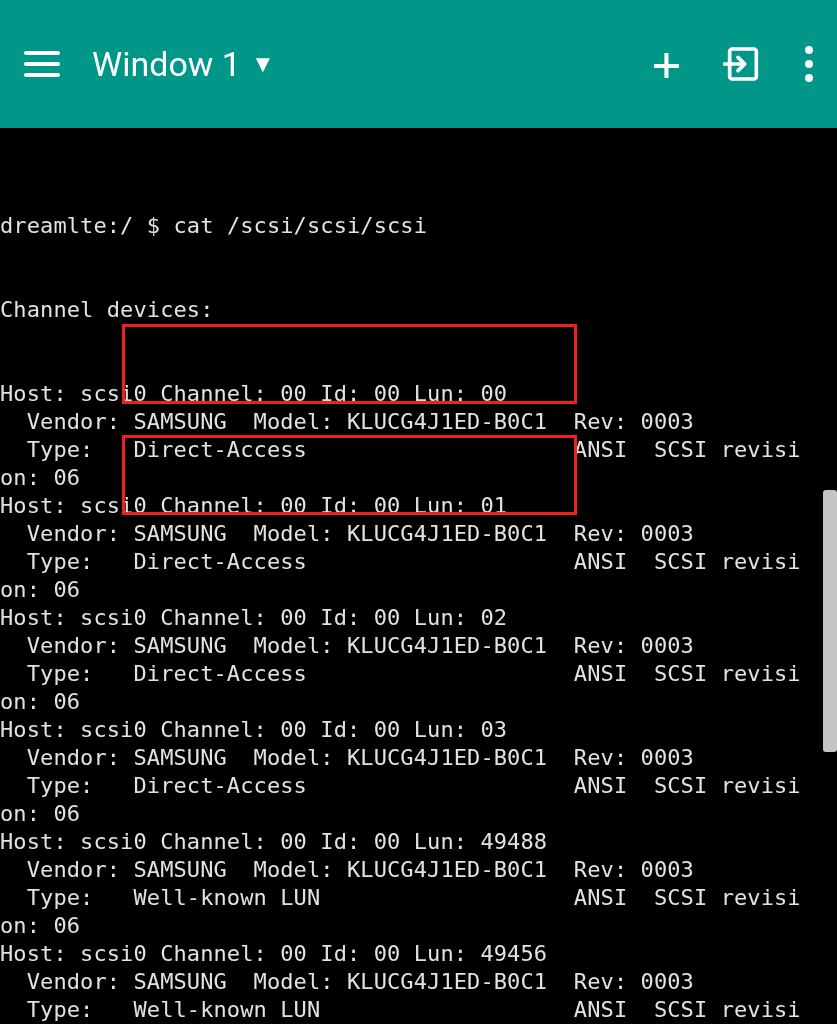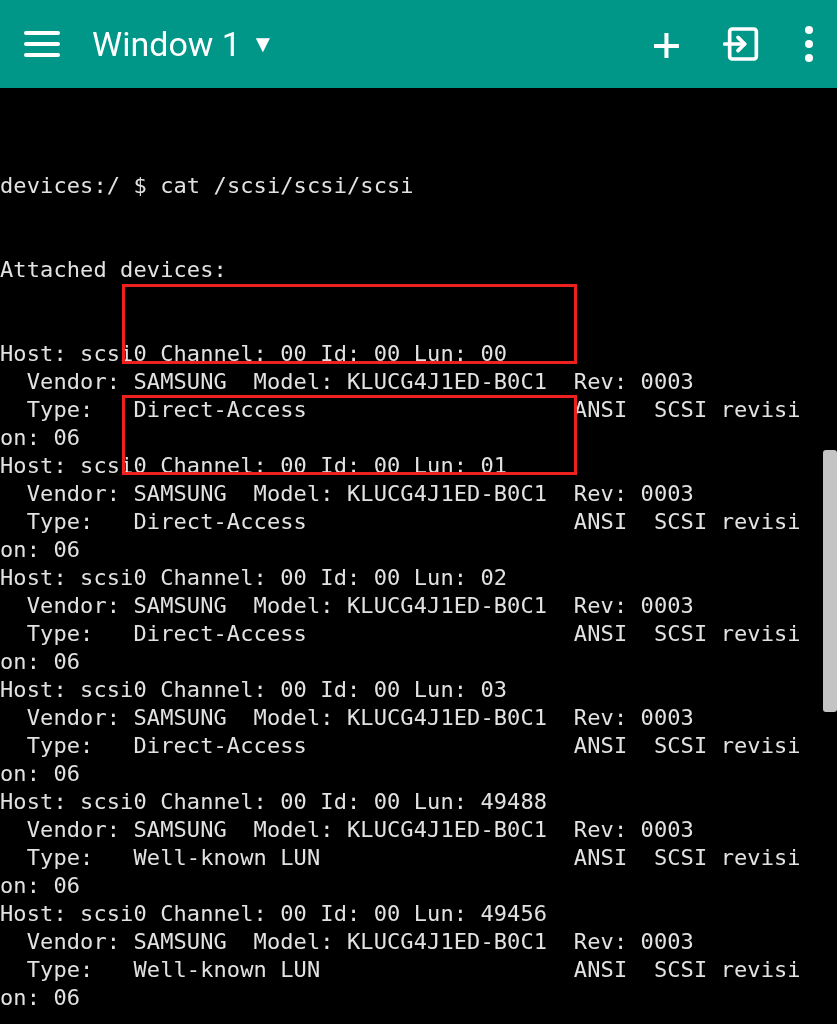--- a/index.html
+++ b/index.html
@@ -1,17 +1,17 @@
 <!DOCTYPE html>
 <html><head>
 <meta charset="utf-8">
 <style>
   html,body{margin:0;padding:0;width:837px;height:1024px;background:#000;font-family:"DejaVu Sans Mono","Menlo","Consolas",monospace;color:#e8e8e8;overflow:hidden;}
   .app{width:837px;height:1024px;position:relative;}
-  .header{background:#009688;height:88px;display:flex;align-items:center;padding:0 24px;color:#fff;}
+  .header{background:#009688;height:128px;display:flex;align-items:center;padding:0 24px;color:#fff;}
   .header .left{display:flex;align-items:center;gap:28px;}
   .hamburger{width:40px;height:40px;display:flex;flex-direction:column;justify-content:center;gap:7px;cursor:pointer;}
   .hamburger span{display:block;height:4px;width:36px;background:#fff;border-radius:2px;}
   .title-block{display:flex;align-items:center;gap:10px;font-family:"Segoe UI","Roboto",sans-serif;font-size:34px;}
   .title-block .chev{font-size:24px;}
   .header .spacer{flex:1;}
   .header .actions{display:flex;align-items:center;gap:42px;}
   .plus{font-size:48px;font-weight:300;line-height:0;cursor:pointer;}
   .enter-icon{width:40px;height:40px;cursor:pointer;}
   .kebab{display:flex;flex-direction:column;gap:6px;cursor:pointer;}
@@ -50,22 +50,22 @@
       </div>
       <div class="kebab">
         <span></span>
           <span></span>
           <span></span>
       </div>
     </div>
   </div>
 
   <div class="terminal" id="terminal">
-    <div class="terminal-line"><span>devices:/ $ </span><span>cat /scsi/scsi/scsi</span></div>
-    <div class="terminal-line">Attached devices:</div>
+    <div class="terminal-line"><span>dreamlte:/ $ </span><span>cat /scsi/scsi/scsi</span></div>
+    <div class="terminal-line">Channel devices:</div>
     <div id="entries"><div class="terminal-line">Host: scsi0 Channel: 00 Id: 00 Lun: 00</div><div class="terminal-line">  Vendor: SAMSUNG  Model: KLUCG4J1ED-B0C1  Rev: 0003</div><div class="terminal-line">  Type:   Direct-Access                    ANSI  SCSI revisi</div><div class="terminal-line">on: 06</div><div class="terminal-line">Host: scsi0 Channel: 00 Id: 00 Lun: 01</div><div class="terminal-line">  Vendor: SAMSUNG  Model: KLUCG4J1ED-B0C1  Rev: 0003</div><div class="terminal-line">  Type:   Direct-Access                    ANSI  SCSI revisi</div><div class="terminal-line">on: 06</div><div class="terminal-line">Host: scsi0 Channel: 00 Id: 00 Lun: 02</div><div class="terminal-line">  Vendor: SAMSUNG  Model: KLUCG4J1ED-B0C1  Rev: 0003</div><div class="terminal-line">  Type:   Direct-Access                    ANSI  SCSI revisi</div><div class="terminal-line">on: 06</div><div class="terminal-line">Host: scsi0 Channel: 00 Id: 00 Lun: 03</div><div class="terminal-line">  Vendor: SAMSUNG  Model: KLUCG4J1ED-B0C1  Rev: 0003</div><div class="terminal-line">  Type:   Direct-Access                    ANSI  SCSI revisi</div><div class="terminal-line">on: 06</div><div class="terminal-line">Host: scsi0 Channel: 00 Id: 00 Lun: 49488</div><div class="terminal-line">  Vendor: SAMSUNG  Model: KLUCG4J1ED-B0C1  Rev: 0003</div><div class="terminal-line">  Type:   Well-known LUN                   ANSI  SCSI revisi</div><div class="terminal-line">on: 06</div><div class="terminal-line">Host: scsi0 Channel: 00 Id: 00 Lun: 49456</div><div class="terminal-line">  Vendor: SAMSUNG  Model: KLUCG4J1ED-B0C1  Rev: 0003</div><div class="terminal-line">  Type:   Well-known LUN                   ANSI  SCSI revisi</div><div class="terminal-line">on: 06</div></div>
     
 
     <div class="highlight-box" id="box1" style="left: 122px; top: 196px; width: 455px; height: 80px;"></div>
     <div class="highlight-box" id="box2" style="left: 122px; top: 307px; width: 455px; height: 80px;"></div>
     <div class="scrollbar"></div>
   </div>
 
 </div>
 

